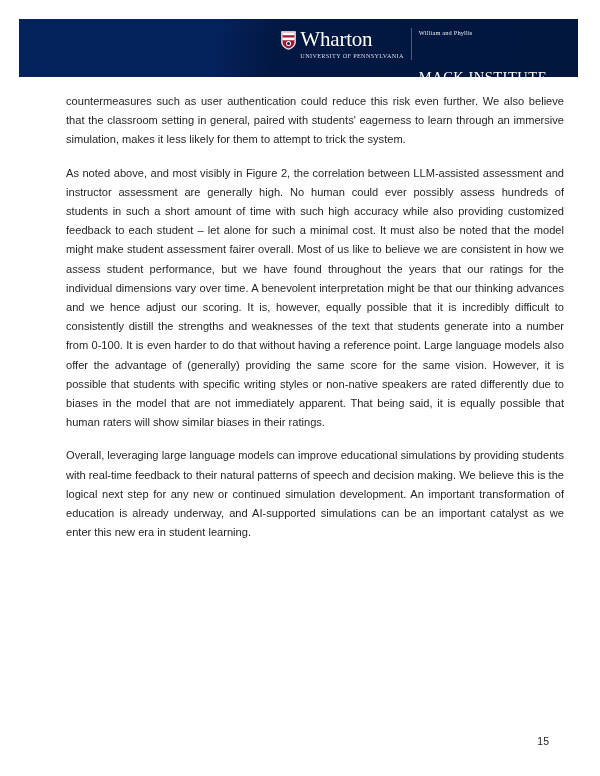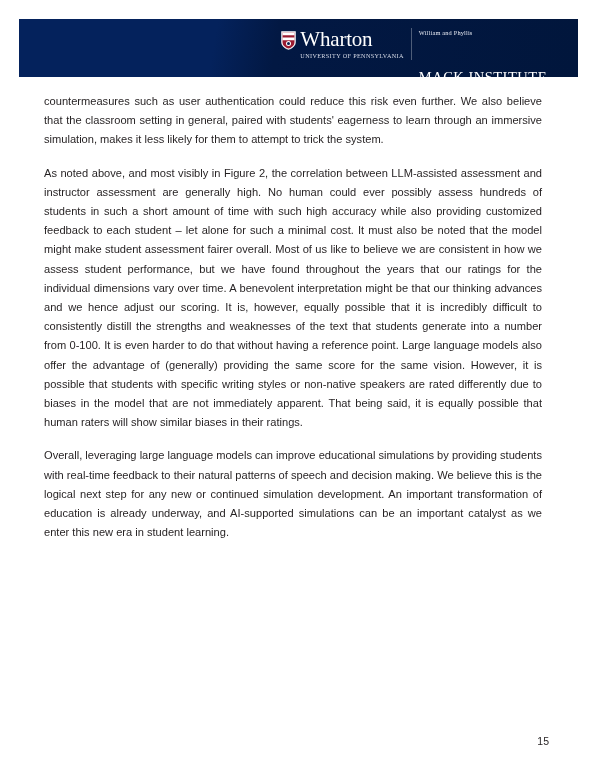--- a/index.html
+++ b/index.html
@@ -118,21 +118,21 @@
     margin-top: 1px;
   }
   .mack-line3 .ital {
     font-style: italic;
     letter-spacing: 0;
   }
 
   
   .content {
     position: absolute;
-    left: 44px;
+    left: 66px;
     top: 92px;
     width: 498px;
   }
   .para {
     font-family: "Liberation Sans", sans-serif;
     font-size: 11.1px;
     line-height: 19.2px;
     color: #231f20;
     text-align: justify;
     margin: 0 0 14px 0;

